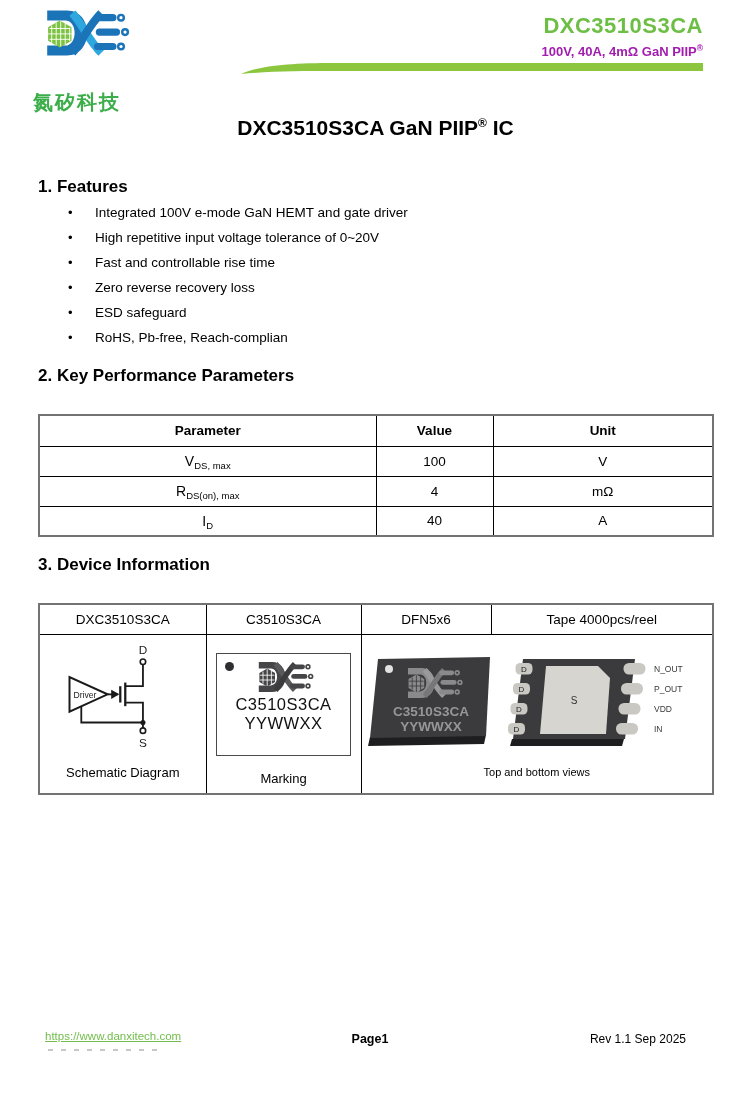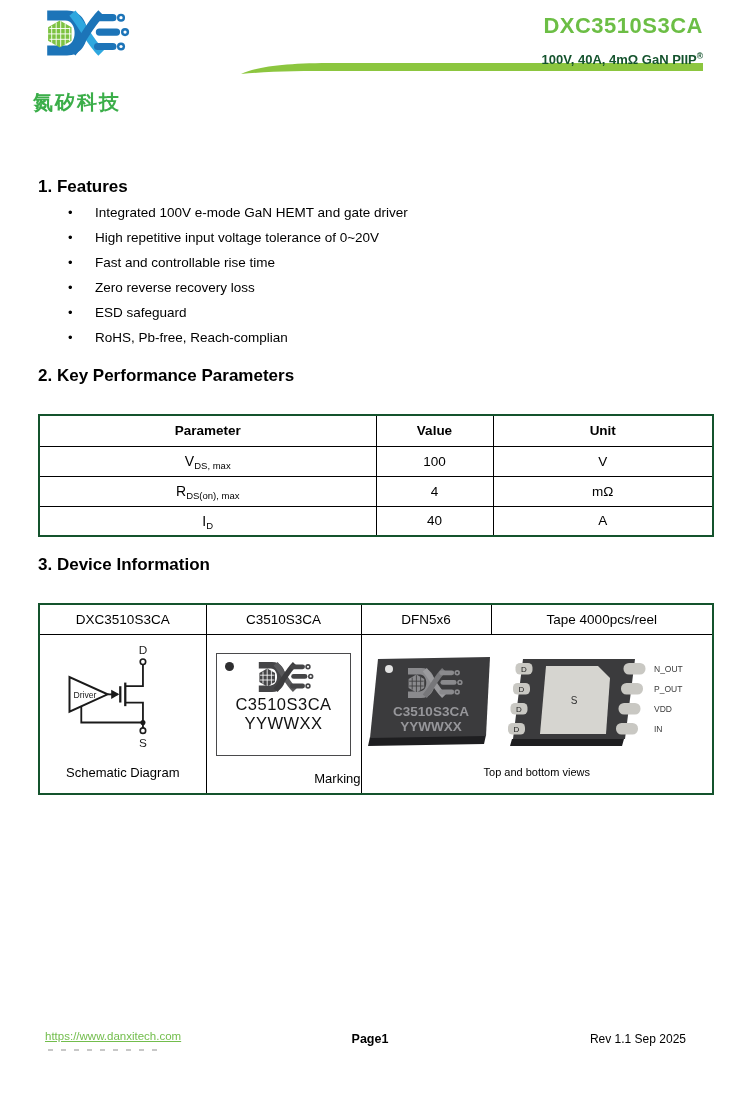--- a/index.html
+++ b/index.html
@@ -10,38 +10,38 @@
   }
   
   .logo-svg{position:absolute; left:34px; top:6px; width:102px; height:54px;}
   .company-cn{
     position:absolute; left:33px; top:57px; font-size:20px; font-weight:bold;
     color:var(--cn-green); letter-spacing:2px; white-space:nowrap;margin-top:32px;
   }
   .swoosh{position:absolute; left:241px; top:62px; width:462px; height:13px;}
   .header-right{position:absolute; right:48px; top:13px; text-align:right;}
   .hdr-part{font-size:22px; font-weight:bold; color:var(--brand-green); letter-spacing:.5px;}
-  .hdr-sub{font-size:13px; font-weight:bold; margin-top:12px; color:#14532d;}
+  .hdr-sub{font-size:13px; font-weight:bold; margin-top:4px; color:#a21caf;}
   .hdr-sub sup{font-size:8.5px;}
   
   .doc-title{position:absolute; top:116px; left:0; width:100%; text-align:center;
     font-size:21px; font-weight:bold;}
   .doc-title sup{font-size:12px;}
   
   .sec-h{position:absolute; left:38px; font-size:17px; font-weight:bold; margin:0;}
   #features-h{top:177px;}
   #perf-h{top:366px;text-align:right;}
   #dev-h{top:555px;text-align:center;}
   .feature-list{position:absolute; left:38px; top:200px; width:660px; margin:0; padding:0; list-style:none;}
   .feature-list li{display:flex; margin-left:30px; height:25px; align-items:center;}
   .feature-list .bullet{width:27px; font-size:13px;}
   .feature-list .ftxt{font-size:13.5px;}
   
   table.ds{position:absolute; left:38px; border-collapse:collapse; table-layout:fixed;
-    border:2px solid #14532d;}
+    border:2px solid #737373;}
   table.ds th, table.ds td{border:1.5px solid #000; text-align:center; vertical-align:middle;
     font-size:13.5px; padding:0;}
   table.ds th{font-weight:bold;}
   #perf-table{top:414px; width:674px;}
   #perf-table tr{height:30px;}
   #perf-table tr.hdr{height:31px;}
   #dev-table{top:603px; width:674px;}
   #dev-table tr.hdr{height:31px;}
   #dev-table tr.datar{height:30px;}
   #dev-table tr.imgr{height:160px;}
@@ -109,20 +109,21 @@
 
   <svg class="swoosh" viewBox="0 0 462 13" preserveAspectRatio="none">
     <path d="M462,1 L95,1 C45,1 18,4 0,12 C30,9 60,9 95,9 L462,9 Z" fill="#8CC63F"></path>
   </svg>
 
   <div class="header-right">
     <div class="hdr-part">DXC3510S3CA</div>
     <div class="hdr-sub"><span>100V, 40A, 4mΩ GaN PIIP</span><sup>®</sup></div>
   </div>
 
+  <div class="doc-title"><span>DXC3510S3CA GaN PIIP</span><sup>®</sup><span> IC</span></div>
 
   <h2 class="sec-h" id="features-h">1. Features</h2>
   <ul class="feature-list">
     <li>
         <span class="bullet">•</span>
         <span class="ftxt">Integrated 100V e-mode GaN HEMT and gate driver</span>
       </li>
     <li>
         <span class="bullet">•</span>
         <span class="ftxt">High repetitive input voltage tolerance of 0~20V</span>
@@ -240,21 +241,21 @@
             </g>
             <g fill="#ffffff">
               <circle cx="92" cy="13" r="1.8"></circle>
                   <circle cx="96.5" cy="29" r="1.8"></circle>
                   <circle cx="92" cy="45" r="1.8"></circle>
             </g>
           </svg>
           <div class="mark-line">C3510S3CA</div>
           <div class="mark-line">YYWWXX</div>
         </div>
-        <div class="cell-caption" style="bottom:7px;text-align:right;">Marking</div>
+        <div class="cell-caption" style="bottom:7px;">Marking</div>
       </td>
 
       <td class="img-cell" colspan="2">
         <div class="views-wrap">
           <svg class="chip-top-svg" viewBox="0 0 140 100">
             <polygon points="6,82 122,80 120,89 4,91" fill="#1E1E20"></polygon>
             <polygon points="14,4 126,2 122,81 6,83" fill="#3B3B3D"></polygon>
             <circle cx="25" cy="14" r="4" fill="#E2E2E2"></circle>
             <g transform="translate(38,10) scale(0.60)">
               <path d="M10,5 h22 c30,0 30,50 0,50 h-22 v-11 h20 c14,0 14,-28 0,-28 h-20 z" fill="#8A8A8D"></path>

